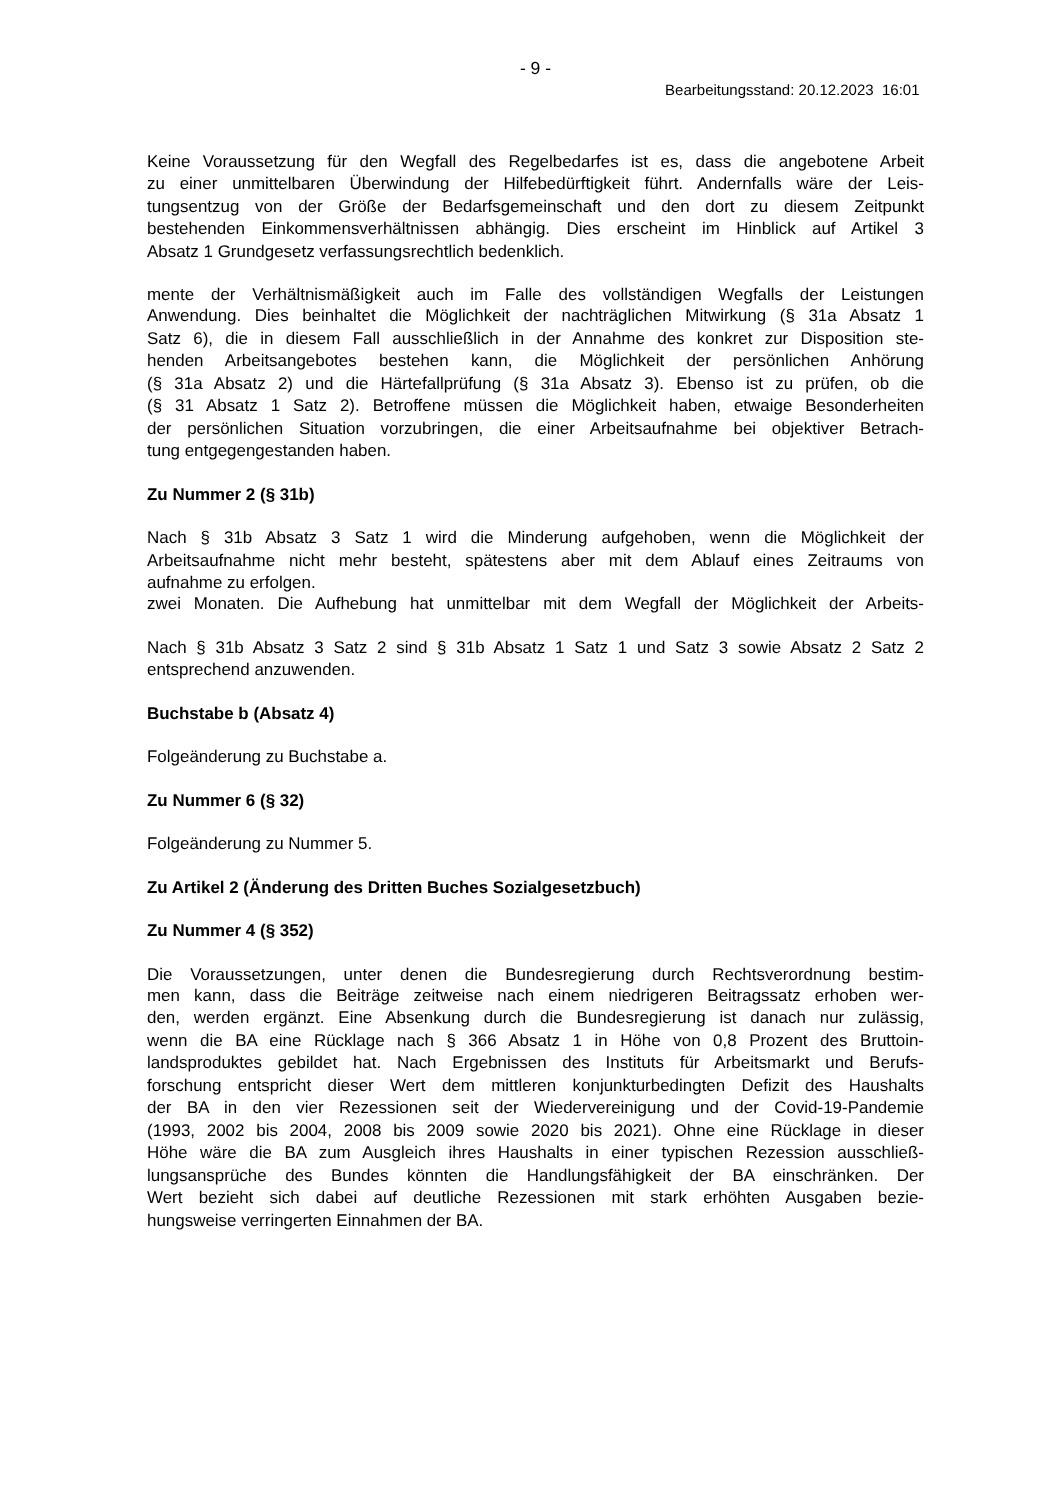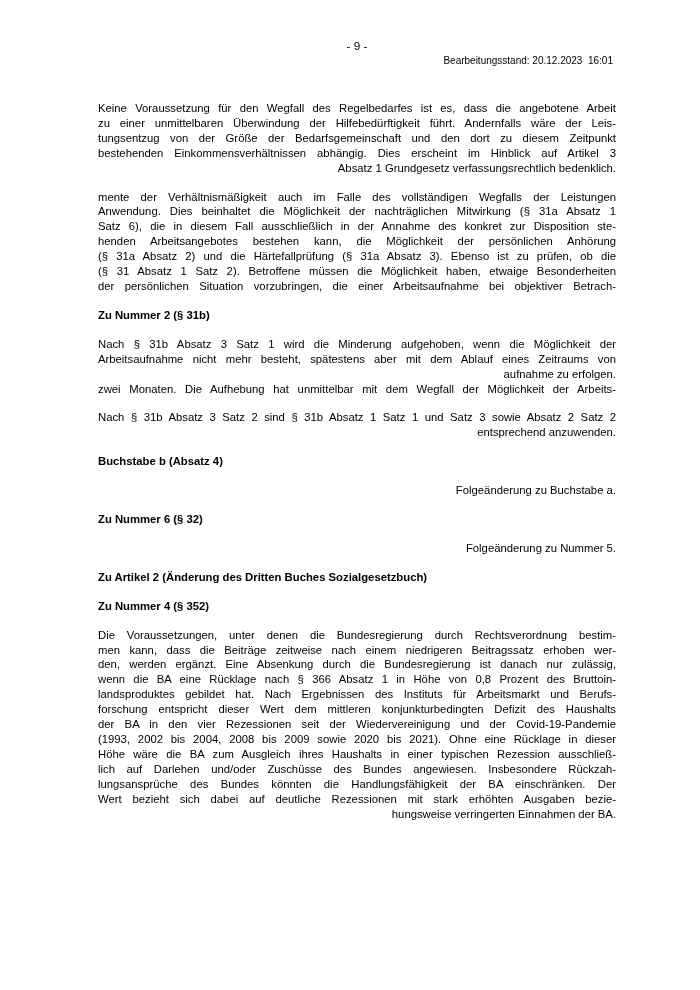--- a/index.html
+++ b/index.html
@@ -40,21 +40,21 @@
     white-space: pre;
   }
   .doc-body { width: 100%; margin-top: 48px; }
   .paragraph, .heading {
     font-size: 11.3px;
     line-height: 14.9px;
     margin-bottom: 14px;
   }
   .heading { font-weight: 700; }
   .line.just { text-align: justify; text-align-last: justify; }
-  .line.last { text-align: right; }
+  .line.last { text-align: left; }
 </style>
 </head>
 <body>
 
 <div class="page">
   <div class="content">
     <div class="doc-header">
       <div class="page-number">- 9 -</div>
       <div class="editing-status">Bearbeitungsstand: 20.12.2023  16:01</div>
     </div>
@@ -67,20 +67,21 @@
           <div class="line last">Absatz 1 Grundgesetz verfassungsrechtlich bedenklich.</div>
         </div>
         <div class="paragraph">
           <div class="line just">mente der Verhältnismäßigkeit auch im Falle des vollständigen Wegfalls der Leistungen</div>
           <div class="line just">Anwendung. Dies beinhaltet die Möglichkeit der nachträglichen Mitwirkung (§ 31a Absatz 1</div>
           <div class="line just">Satz 6), die in diesem Fall ausschließlich in der Annahme des konkret zur Disposition ste-</div>
           <div class="line just">henden Arbeitsangebotes bestehen kann, die Möglichkeit der persönlichen Anhörung</div>
           <div class="line just">(§ 31a Absatz 2) und die Härtefallprüfung (§ 31a Absatz 3). Ebenso ist zu prüfen, ob die</div>
           <div class="line just">(§ 31 Absatz 1 Satz 2). Betroffene müssen die Möglichkeit haben, etwaige Besonderheiten</div>
           <div class="line just">der persönlichen Situation vorzubringen, die einer Arbeitsaufnahme bei objektiver Betrach-</div>
+          <div class="line last">tung entgegengestanden haben.</div>
         </div>
         <div class="heading">Zu Nummer 2 (§ 31b)</div>
         <div class="paragraph">
           <div class="line just">Nach § 31b Absatz 3 Satz 1 wird die Minderung aufgehoben, wenn die Möglichkeit der</div>
           <div class="line just">Arbeitsaufnahme nicht mehr besteht, spätestens aber mit dem Ablauf eines Zeitraums von</div>
           <div class="line last">aufnahme zu erfolgen.</div>
           <div class="line just">zwei Monaten. Die Aufhebung hat unmittelbar mit dem Wegfall der Möglichkeit der Arbeits-</div>
         </div>
         <div class="paragraph">
           <div class="line just">Nach § 31b Absatz 3 Satz 2 sind § 31b Absatz 1 Satz 1 und Satz 3 sowie Absatz 2 Satz 2</div>
@@ -99,20 +100,19 @@
         <div class="paragraph">
           <div class="line just">Die Voraussetzungen, unter denen die Bundesregierung durch Rechtsverordnung bestim-</div>
           <div class="line just">men kann, dass die Beiträge zeitweise nach einem niedrigeren Beitragssatz erhoben wer-</div>
           <div class="line just">den, werden ergänzt. Eine Absenkung durch die Bundesregierung ist danach nur zulässig,</div>
           <div class="line just">wenn die BA eine Rücklage nach § 366 Absatz 1 in Höhe von 0,8 Prozent des Bruttoin-</div>
           <div class="line just">landsproduktes gebildet hat. Nach Ergebnissen des Instituts für Arbeitsmarkt und Berufs-</div>
           <div class="line just">forschung entspricht dieser Wert dem mittleren konjunkturbedingten Defizit des Haushalts</div>
           <div class="line just">der BA in den vier Rezessionen seit der Wiedervereinigung und der Covid-19-Pandemie</div>
           <div class="line just">(1993, 2002 bis 2004, 2008 bis 2009 sowie 2020 bis 2021). Ohne eine Rücklage in dieser</div>
           <div class="line just">Höhe wäre die BA zum Ausgleich ihres Haushalts in einer typischen Rezession ausschließ-</div>
-          <div class="line just">lich auf Darlehen und/oder Zuschüsse des Bundes angewiesen. Insbesondere Rückzah-</div>
           <div class="line just">lungsansprüche des Bundes könnten die Handlungsfähigkeit der BA einschränken. Der</div>
           <div class="line just">Wert bezieht sich dabei auf deutliche Rezessionen mit stark erhöhten Ausgaben bezie-</div>
           <div class="line last">hungsweise verringerten Einnahmen der BA.</div>
         </div>
       </div>
   </div>
 </div>
 
 </body></html>

